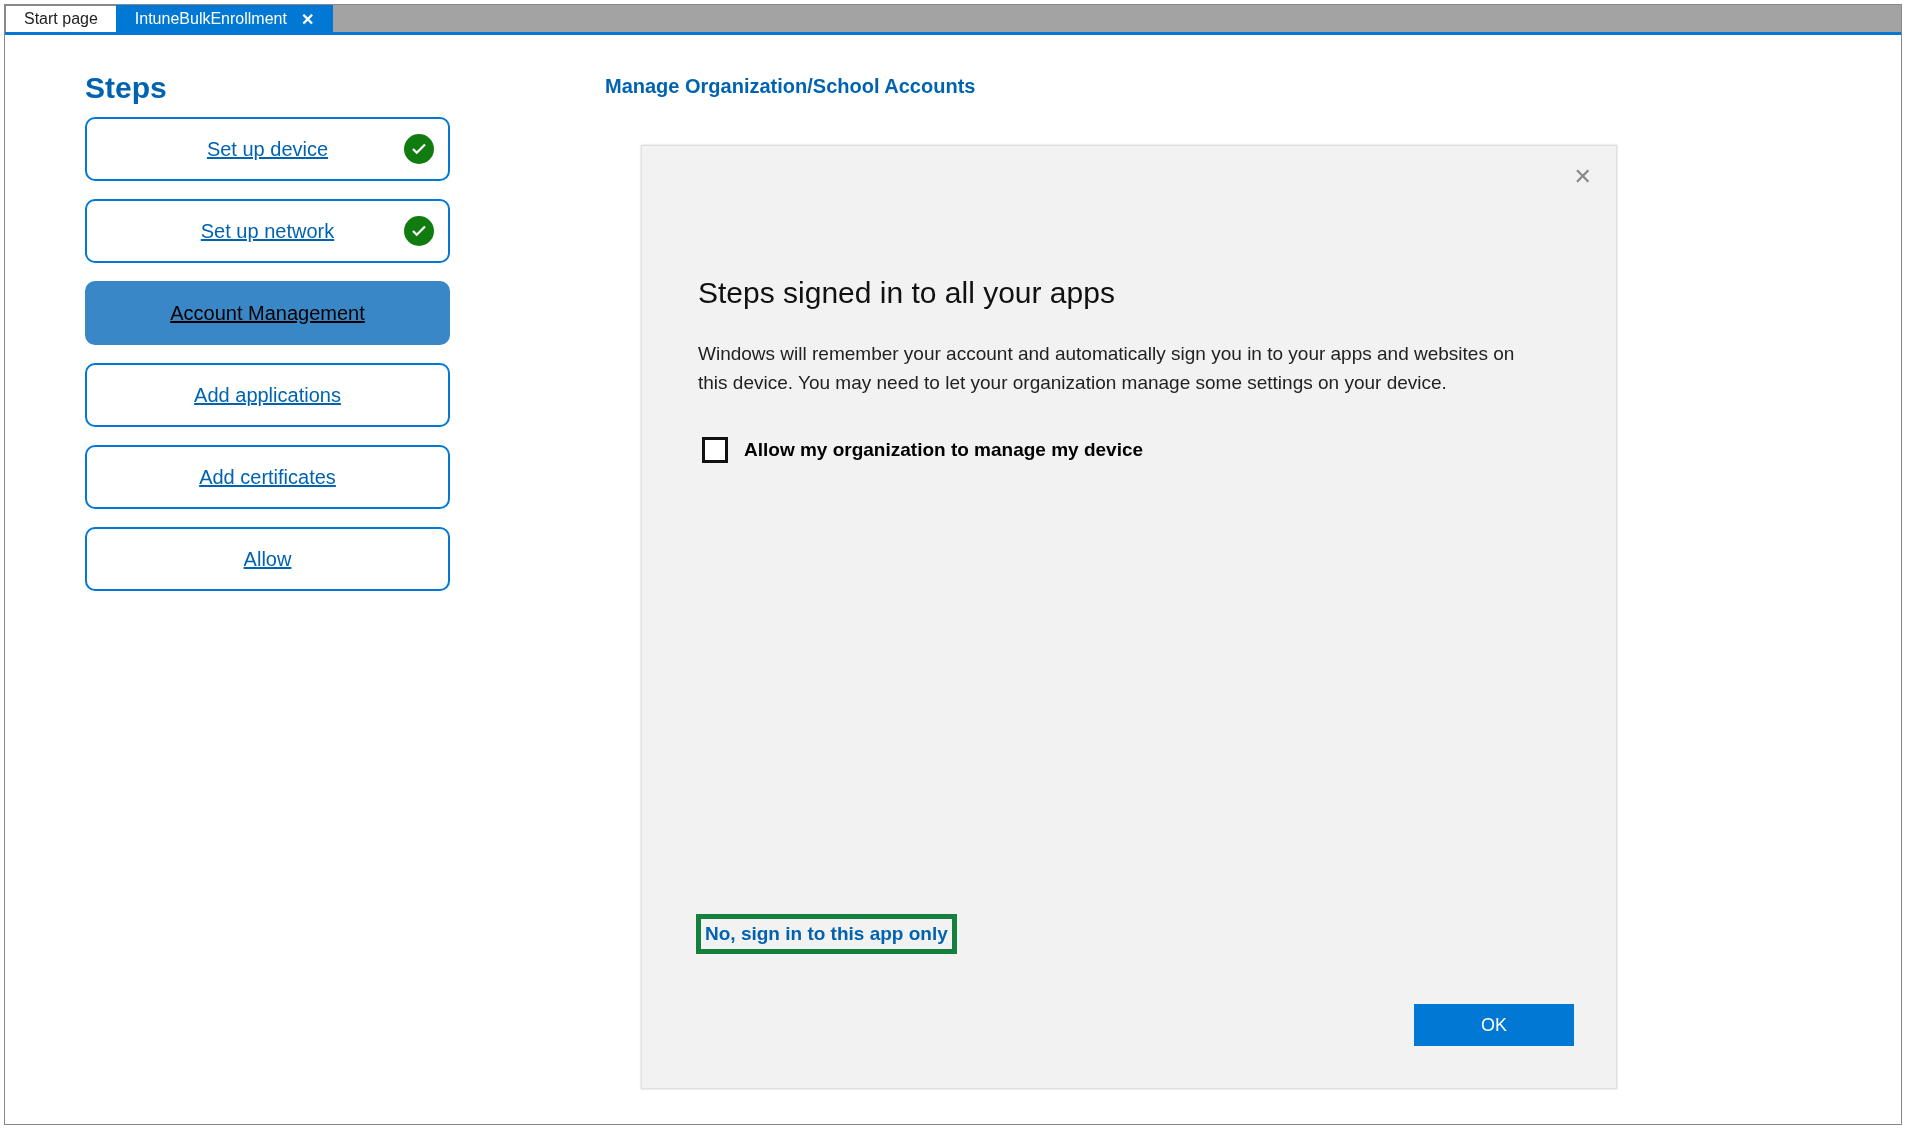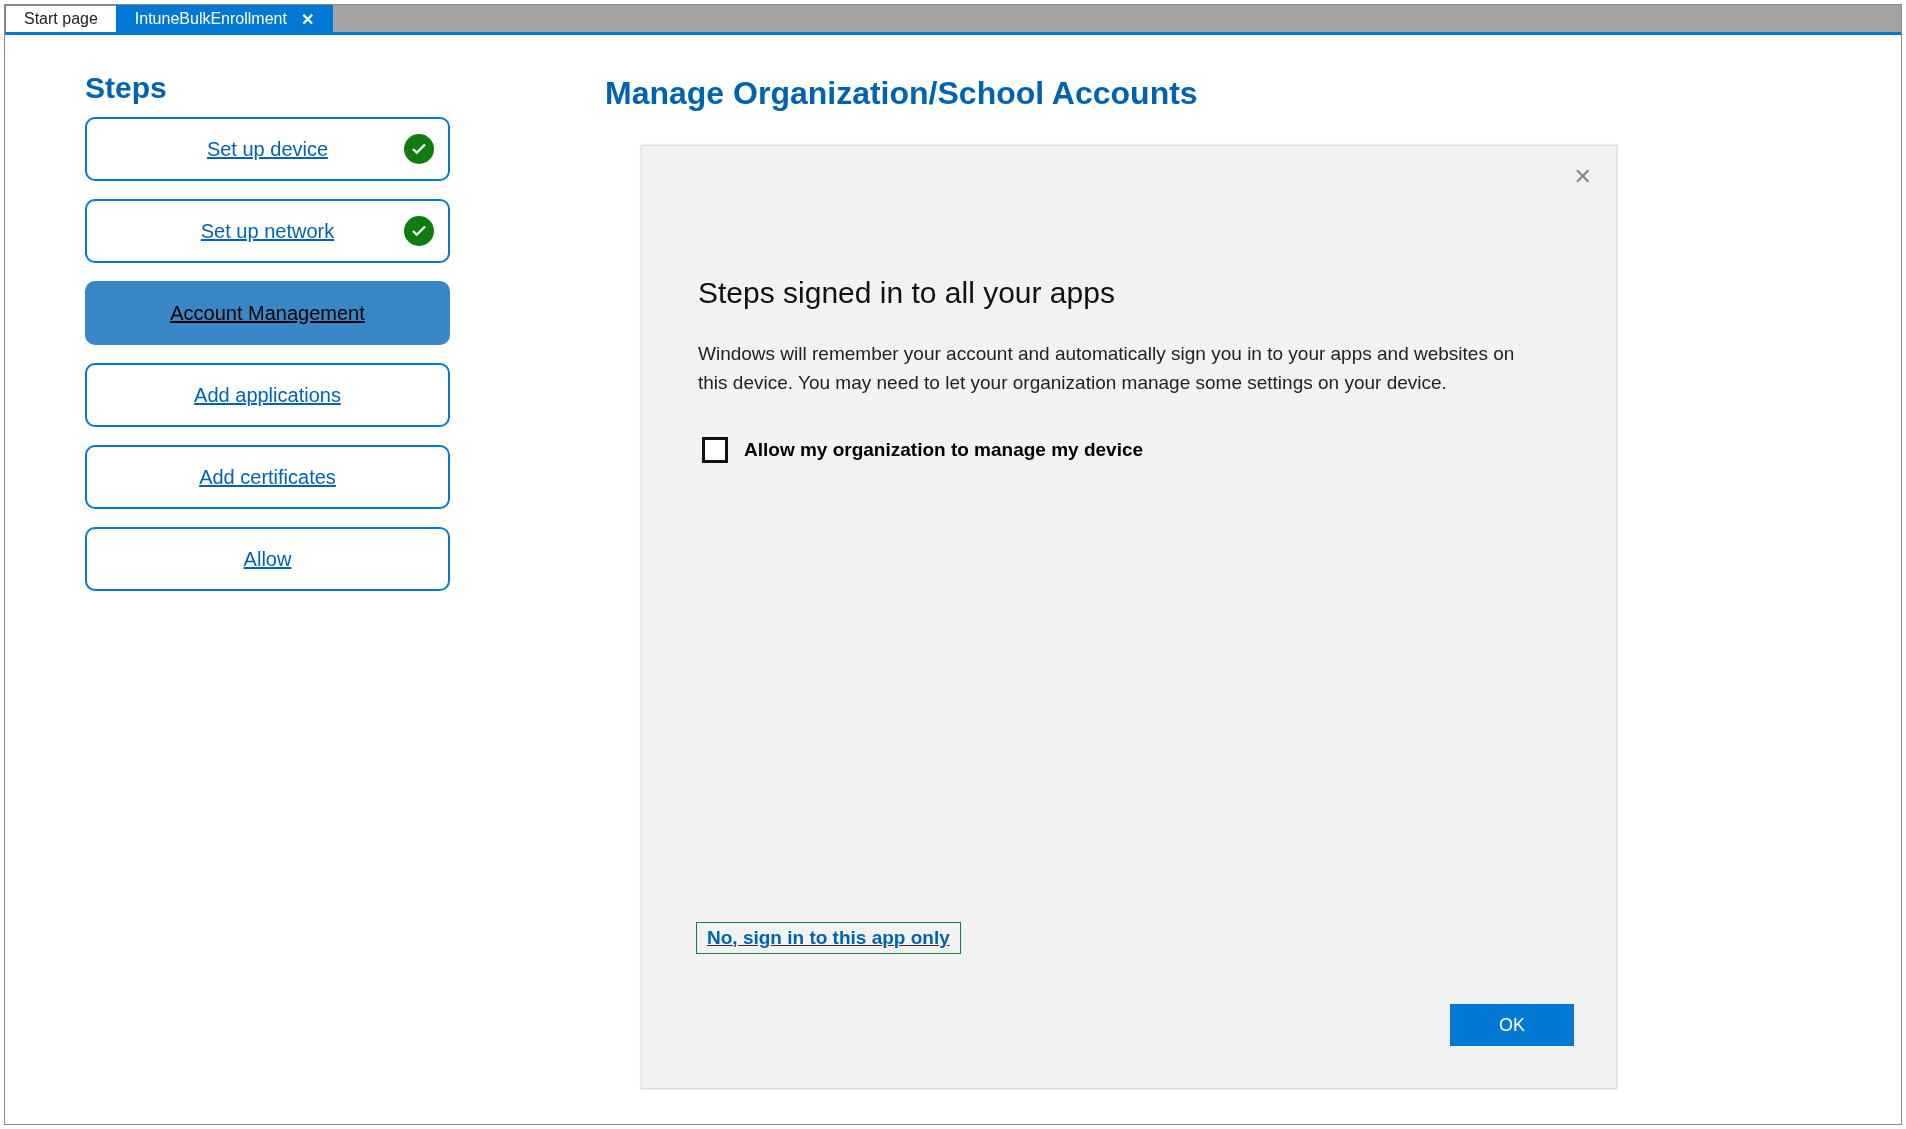--- a/index.html
+++ b/index.html
@@ -67,21 +67,21 @@
       position: absolute;
       right: 14px;
       width: 30px; height: 30px;
       background: #107c10;
       border-radius: 50%;
       display: flex; align-items: center; justify-content: center;
     }
 
     
     .main { flex: 1; padding-left: 120px; padding-top: 4px; }
-    .main-title { color: #0063b1; font-size: 32px; font-weight: 600; margin-bottom: 8px; }
+    .main-title { color: #0063b1; font-size: 20px; font-weight: 600; margin-bottom: 8px; }
     .main-subtitle { color: #444; font-size: 18px; }
 
     
     .dialog {
       position: absolute;
       left: 636px;
       top: 140px;
       width: 976px;
       height: 944px;
       background: #f2f2f2;
@@ -98,29 +98,28 @@
     }
     .dialog-inner { padding: 130px 56px 0 56px; }
     .dialog-title { font-size: 30px; font-weight: 400; color: #111; margin-bottom: 30px; }
     .dialog-text { font-size: 19px; color: #222; line-height: 1.5; margin-bottom: 40px; max-width: 850px; }
     .checkbox-row { display: flex; align-items: center; gap: 16px; margin-left: 4px; }
     .checkbox-box { width: 26px; height: 26px; border: 3px solid #111; background: #fff; }
     .checkbox-label { font-size: 19px; font-weight: 700; color: #000; }
     .link-highlight {
       position: absolute;
       left: 54px; bottom: 134px;
-      border: 1px solid #15803d;
-      padding: 4px 10px;
-      text-decoration: underline;
+      border: 5px solid #15803d;
+      padding: 4px 4px;
     }
     .link-text { color: #0063b1; font-size: 19px; font-weight: 700; cursor: pointer; }
     .ok-btn {
       position: absolute;
       right: 42px; bottom: 42px;
-      width: 124px; height: 42px;
+      width: 160px; height: 42px;
       background: #0078d4; color: #fff;
       font-size: 18px; border: none;
       cursor: pointer;
     }
   </style>
 </head>
 <body>
 
 <div class="window">
   <div class="tab-bar">

